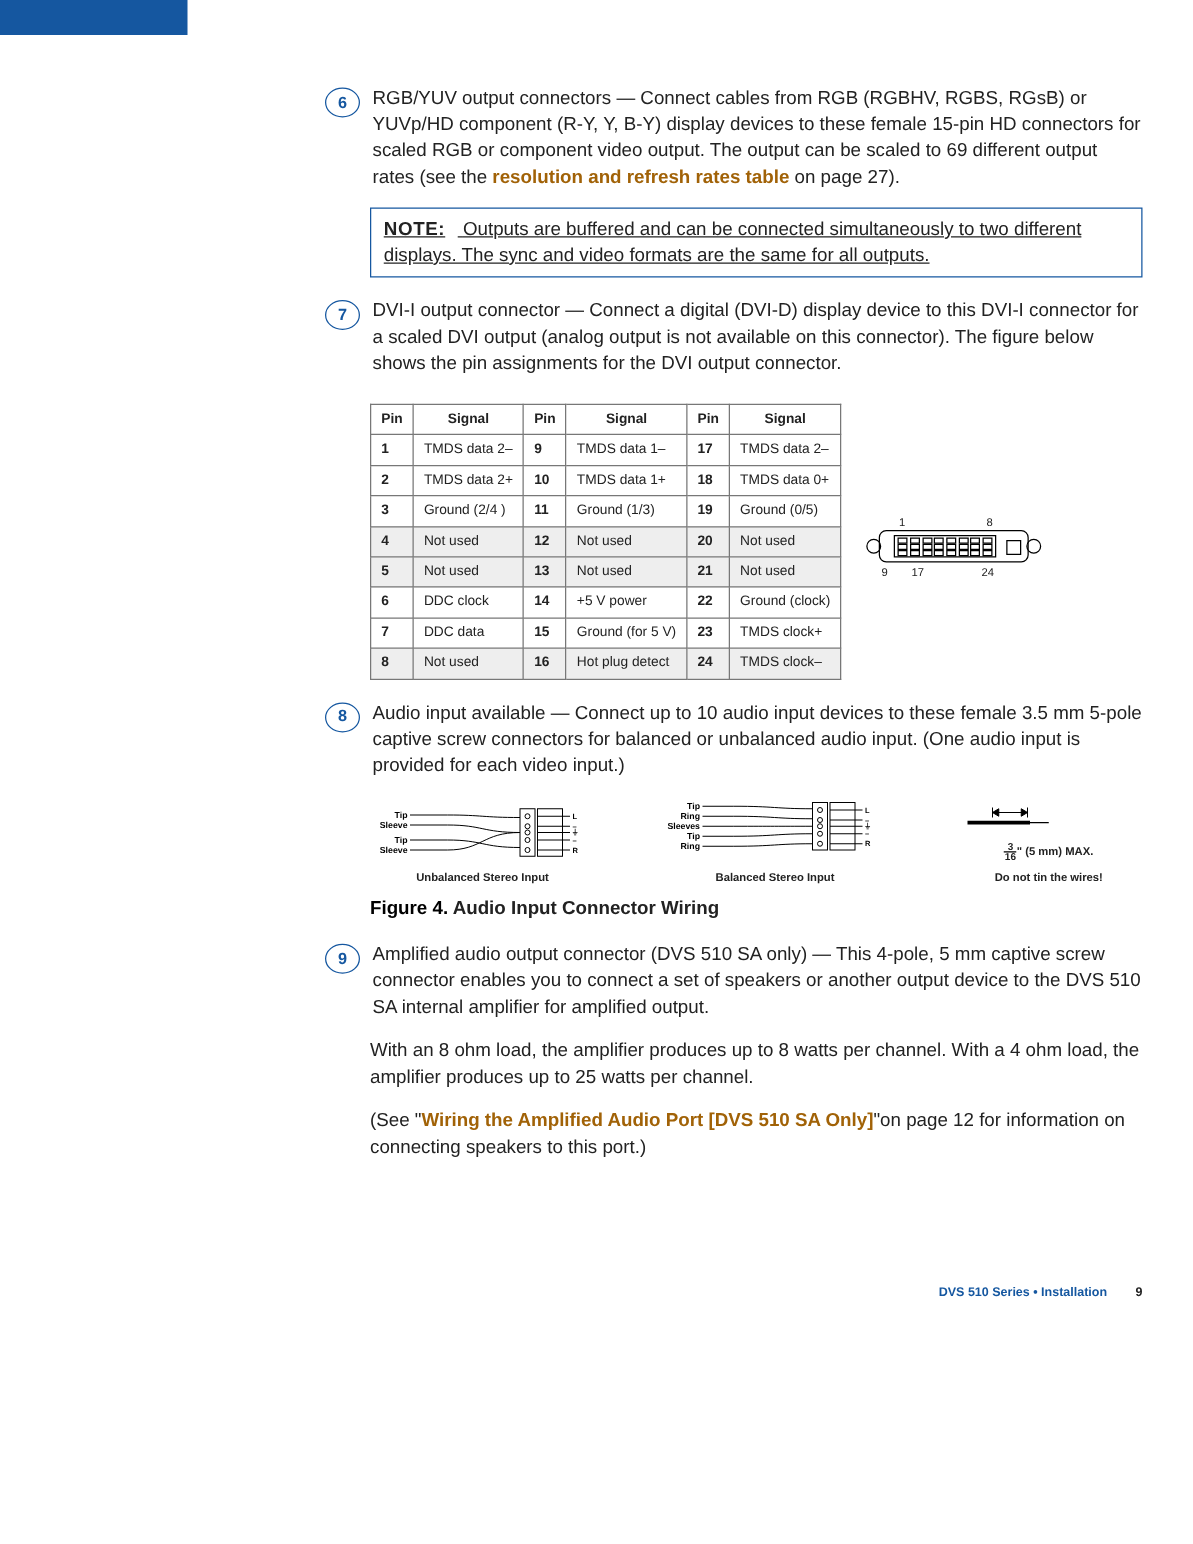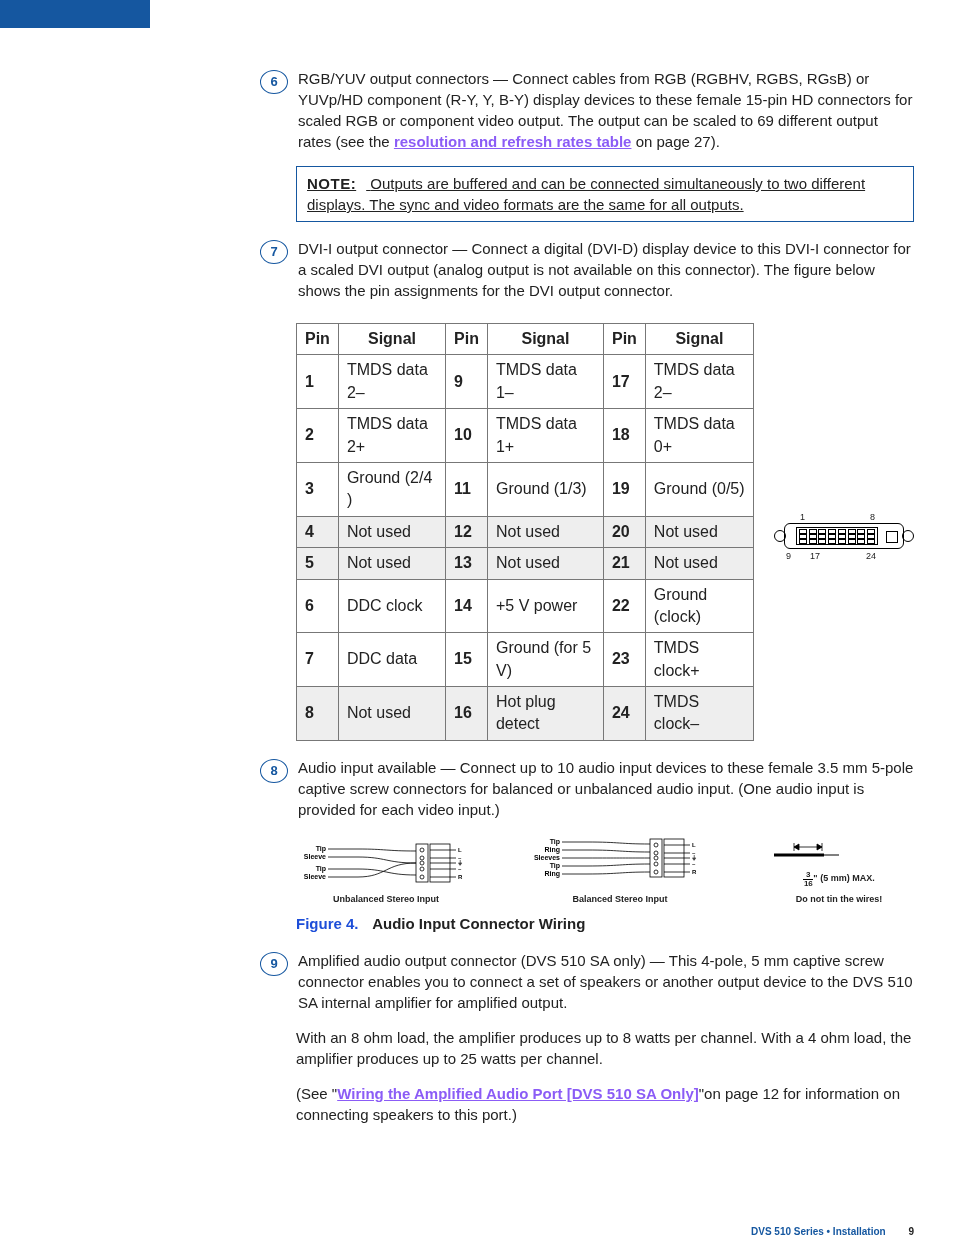--- a/index.html
+++ b/index.html
@@ -48,40 +48,39 @@
   }
   .item .body, .indent {
     flex: 1;
   }
   .indent {
     margin-left: 36px;
     margin-bottom: 14px;
   }
   .bold { font-weight: 400; }
   .link {
-    color: #8b5cf6;
+    color: #a16207;
     font-weight: 700;
     cursor: pointer;
-    text-decoration: underline;
   }
   .note-box {
     border: 1px solid #1557a0;
     padding: 6px 10px;
     margin: 10px 0 16px 36px;
     text-decoration: underline;
   }
   .note-box .note-label {
     font-weight: 800;
     letter-spacing: 0.5px;
     margin-right: 10px;
   }
   table.pins {
     border-collapse: collapse;
     margin: 8px 0 16px 36px;
-    font-size: 16px;
+    font-size: 11px;
     display: inline-table;
     vertical-align: middle;
   }
   table.pins th, table.pins td {
     border: 1px solid #777;
     padding: 4px 8px;
     text-align: left;
   }
   table.pins th {
     font-weight: 700;
@@ -151,21 +150,21 @@
   .fig-block {
     text-align: center;
     font-size: 9px;
     font-weight: bold;
   }
   .fig-block svg { display:block; margin-bottom:4px; }
   .figure-caption {
     margin: 8px 0 16px 36px;
     font-weight: 700;
   }
-  .figure-caption .figlabel { color:#1d4ed8; margin-right:10px; }
+  .figure-caption .figlabel { color:#000000; margin-right:0; }
   .mono { font-family: "Courier New", monospace; }
   .footer {
     text-align: right;
     margin-top: 100px;
     font-size: 10px;
   }
   .footer .title { color:#1557a0; font-weight:700; }
   .footer .page-num { font-weight:700; margin-left: 20px; }
 </style>
 </head>

